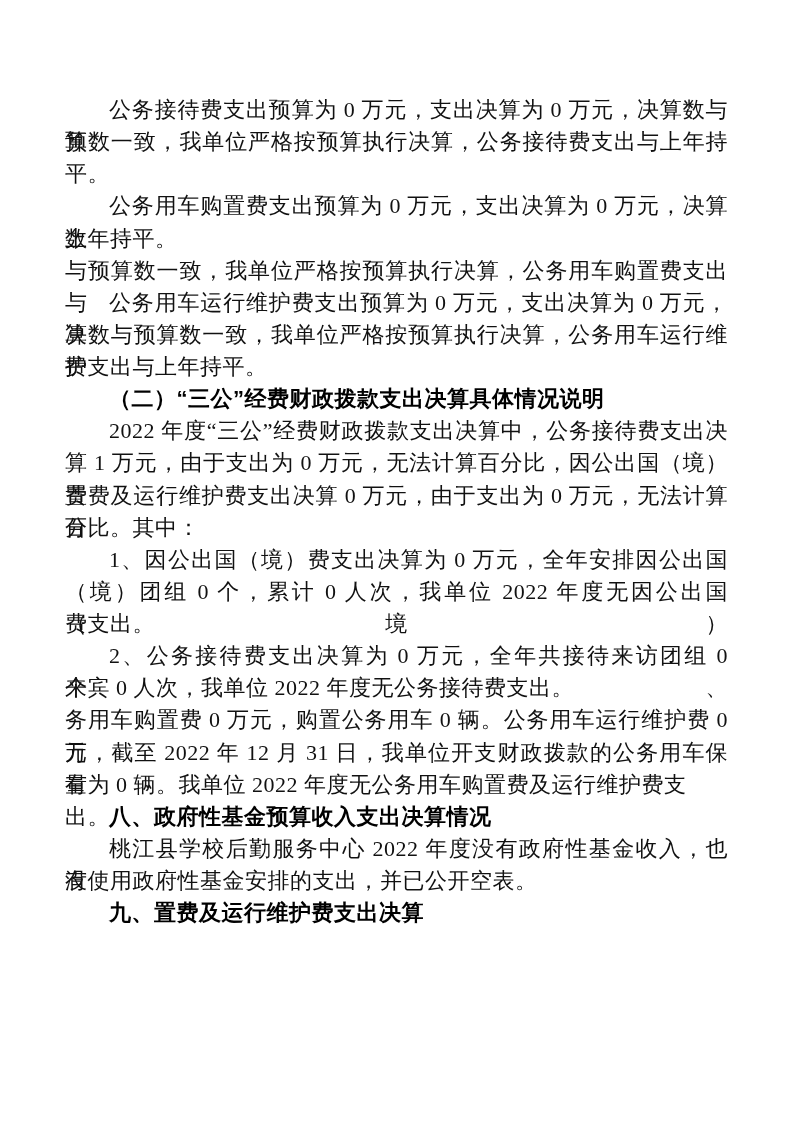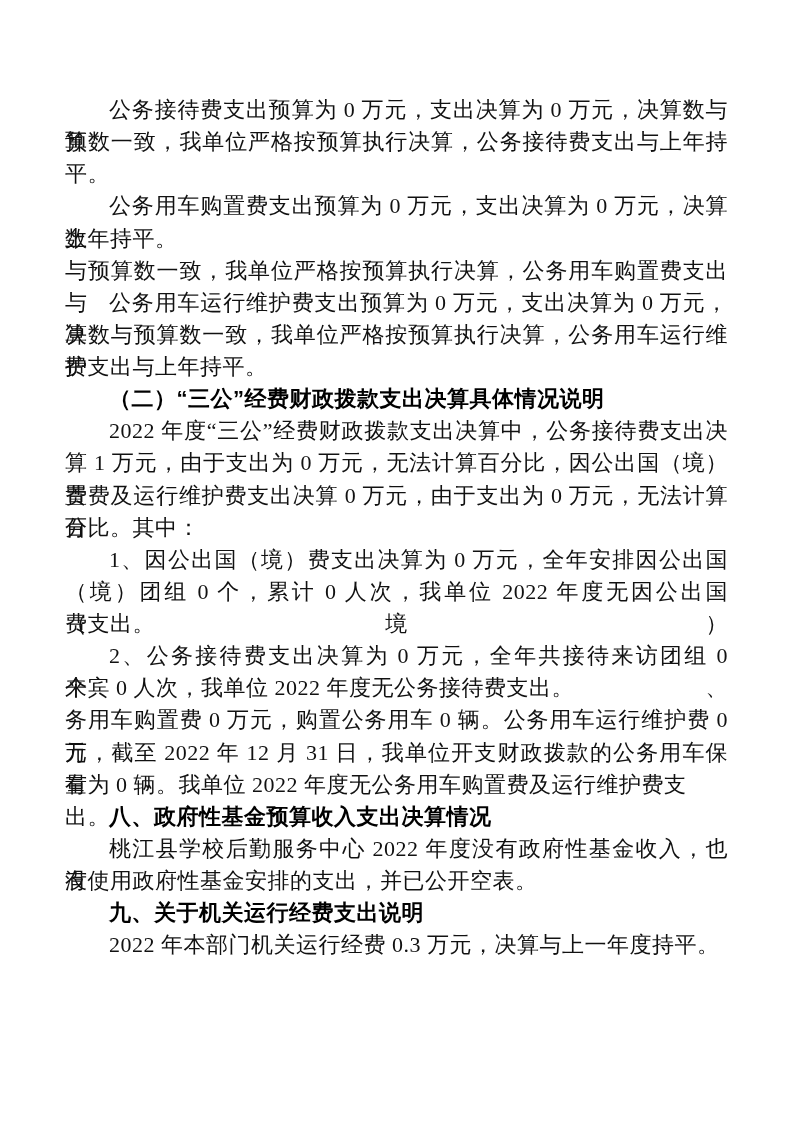--- a/index.html
+++ b/index.html
@@ -85,19 +85,16 @@
         <div class="line">量为 0 辆。我单位 2022 年度无公务用车购置费及运行维护费支出。</div>
       </div>
       <div class="block heading">
         <div class="line first">八、政府性基金预算收入支出决算情况</div>
       </div>
       <div class="block paragraph">
         <div class="line first justify">桃江县学校后勤服务中心 2022 年度没有政府性基金收入，也没</div>
         <div class="line">有使用政府性基金安排的支出，并已公开空表。</div>
       </div>
       <div class="block heading">
-        <div class="line first">九、关于机关运行经费支出说明</div>
-      </div>
-      <div class="block paragraph">
-        <div class="line first">2022 年本部门机关运行经费 0.3 万元，决算与上一年度持平。</div>
+        <div class="line first">九、置费及运行维护费支出决算</div>
       </div>
     </div>
 </div>
 
 </body></html>

